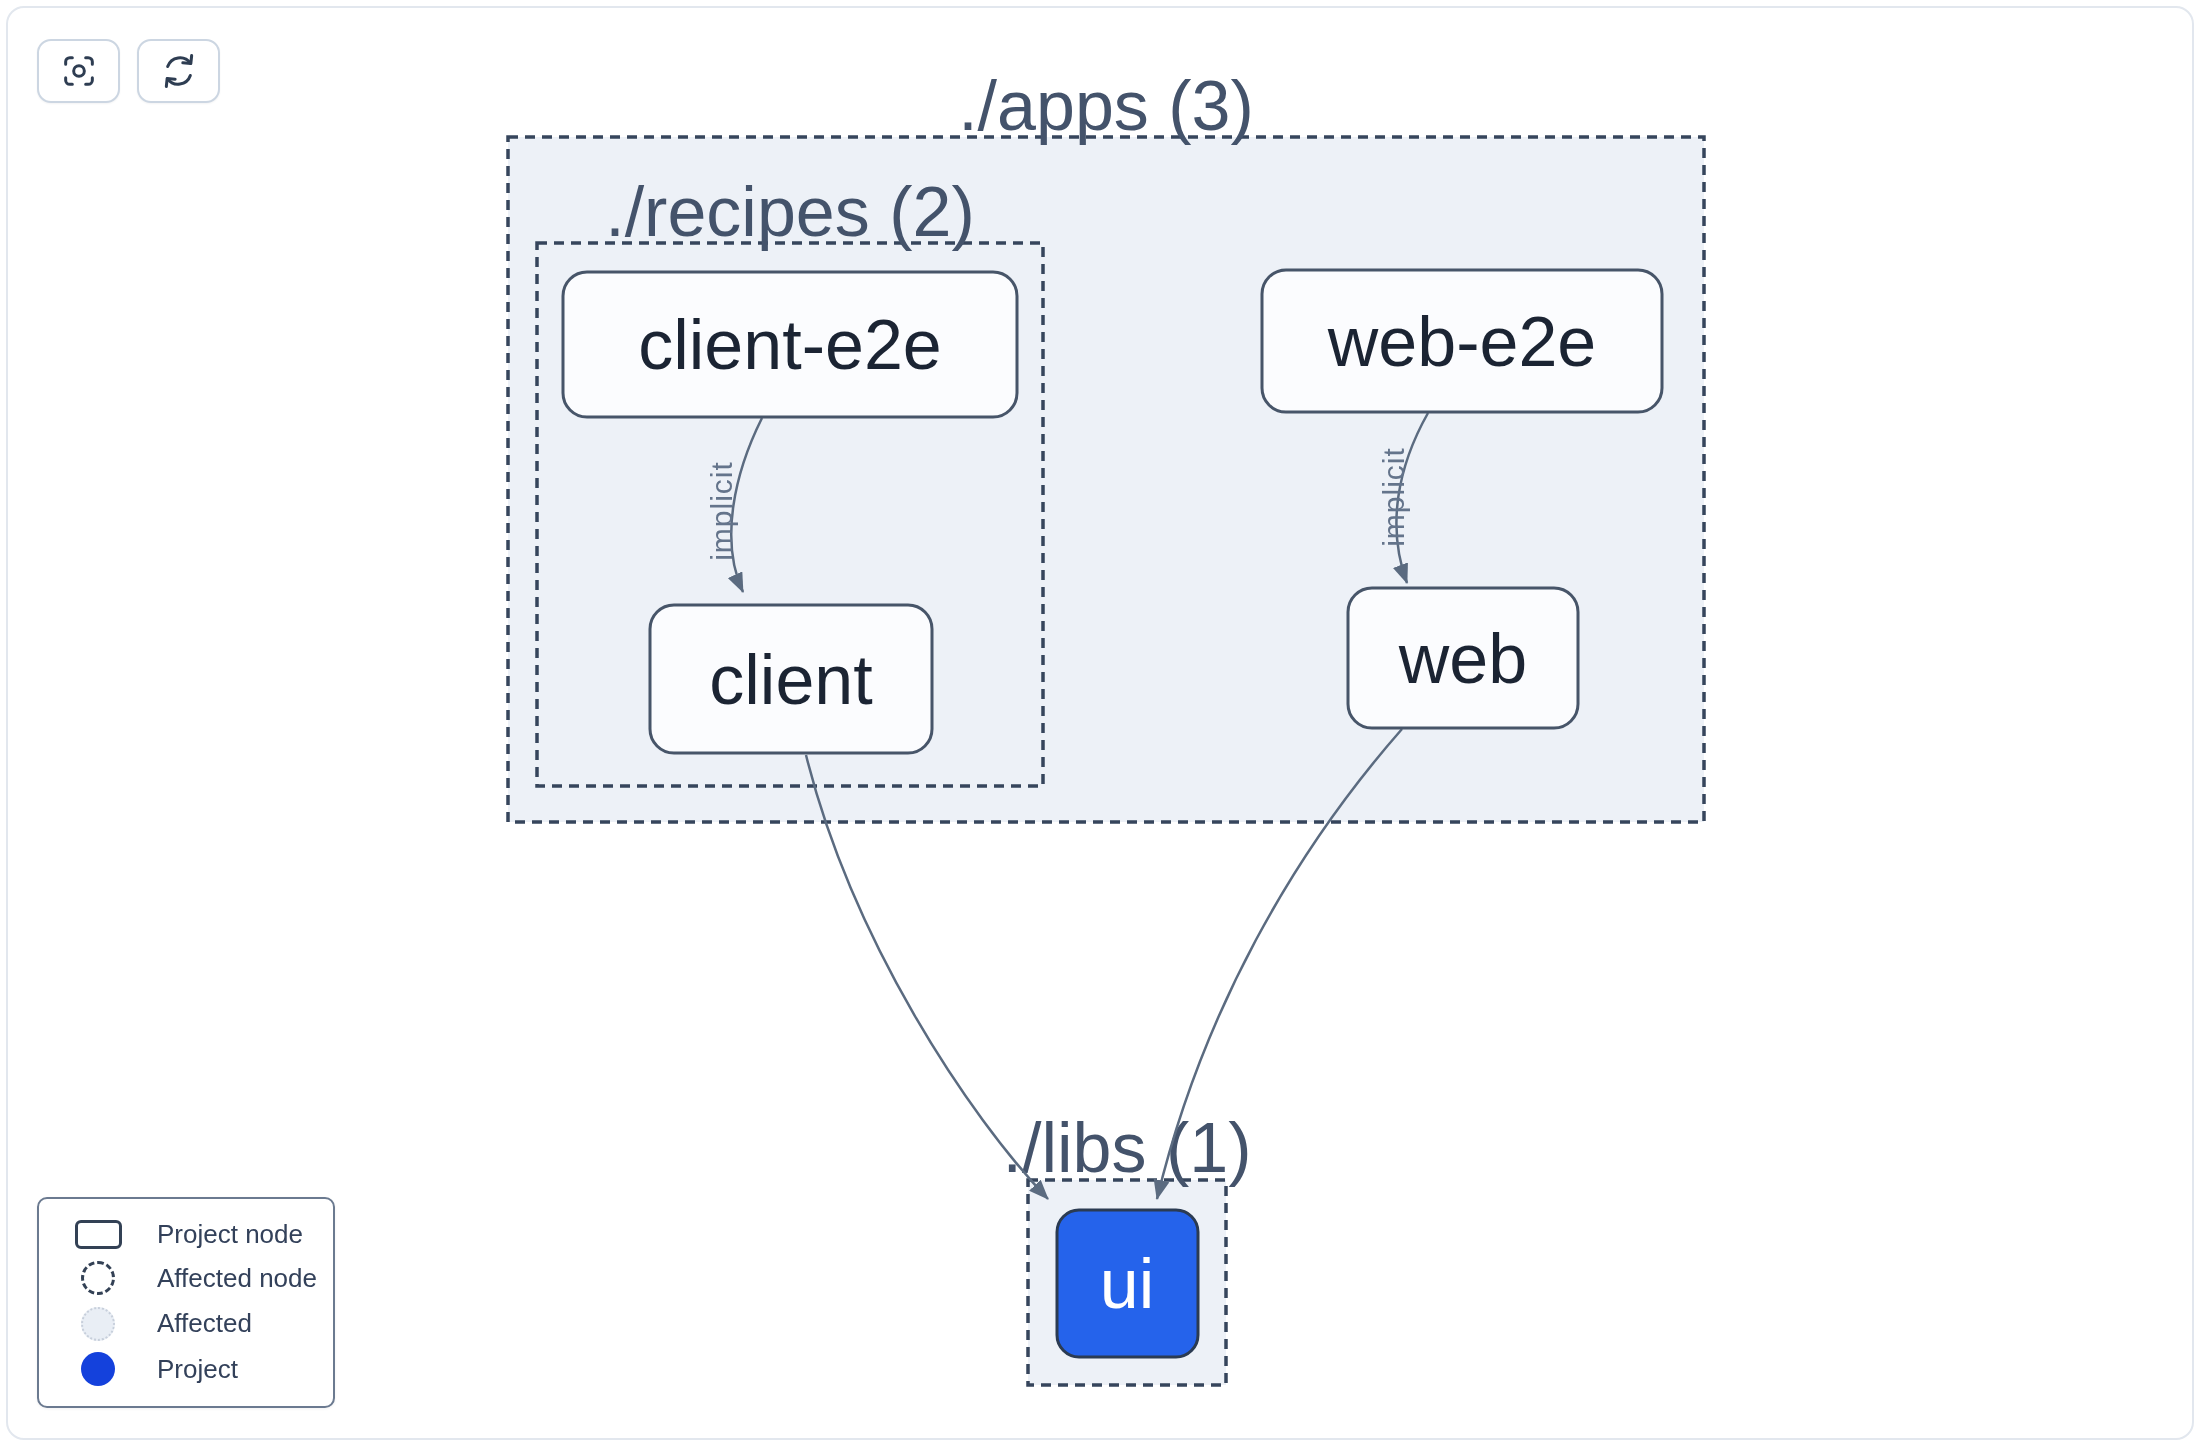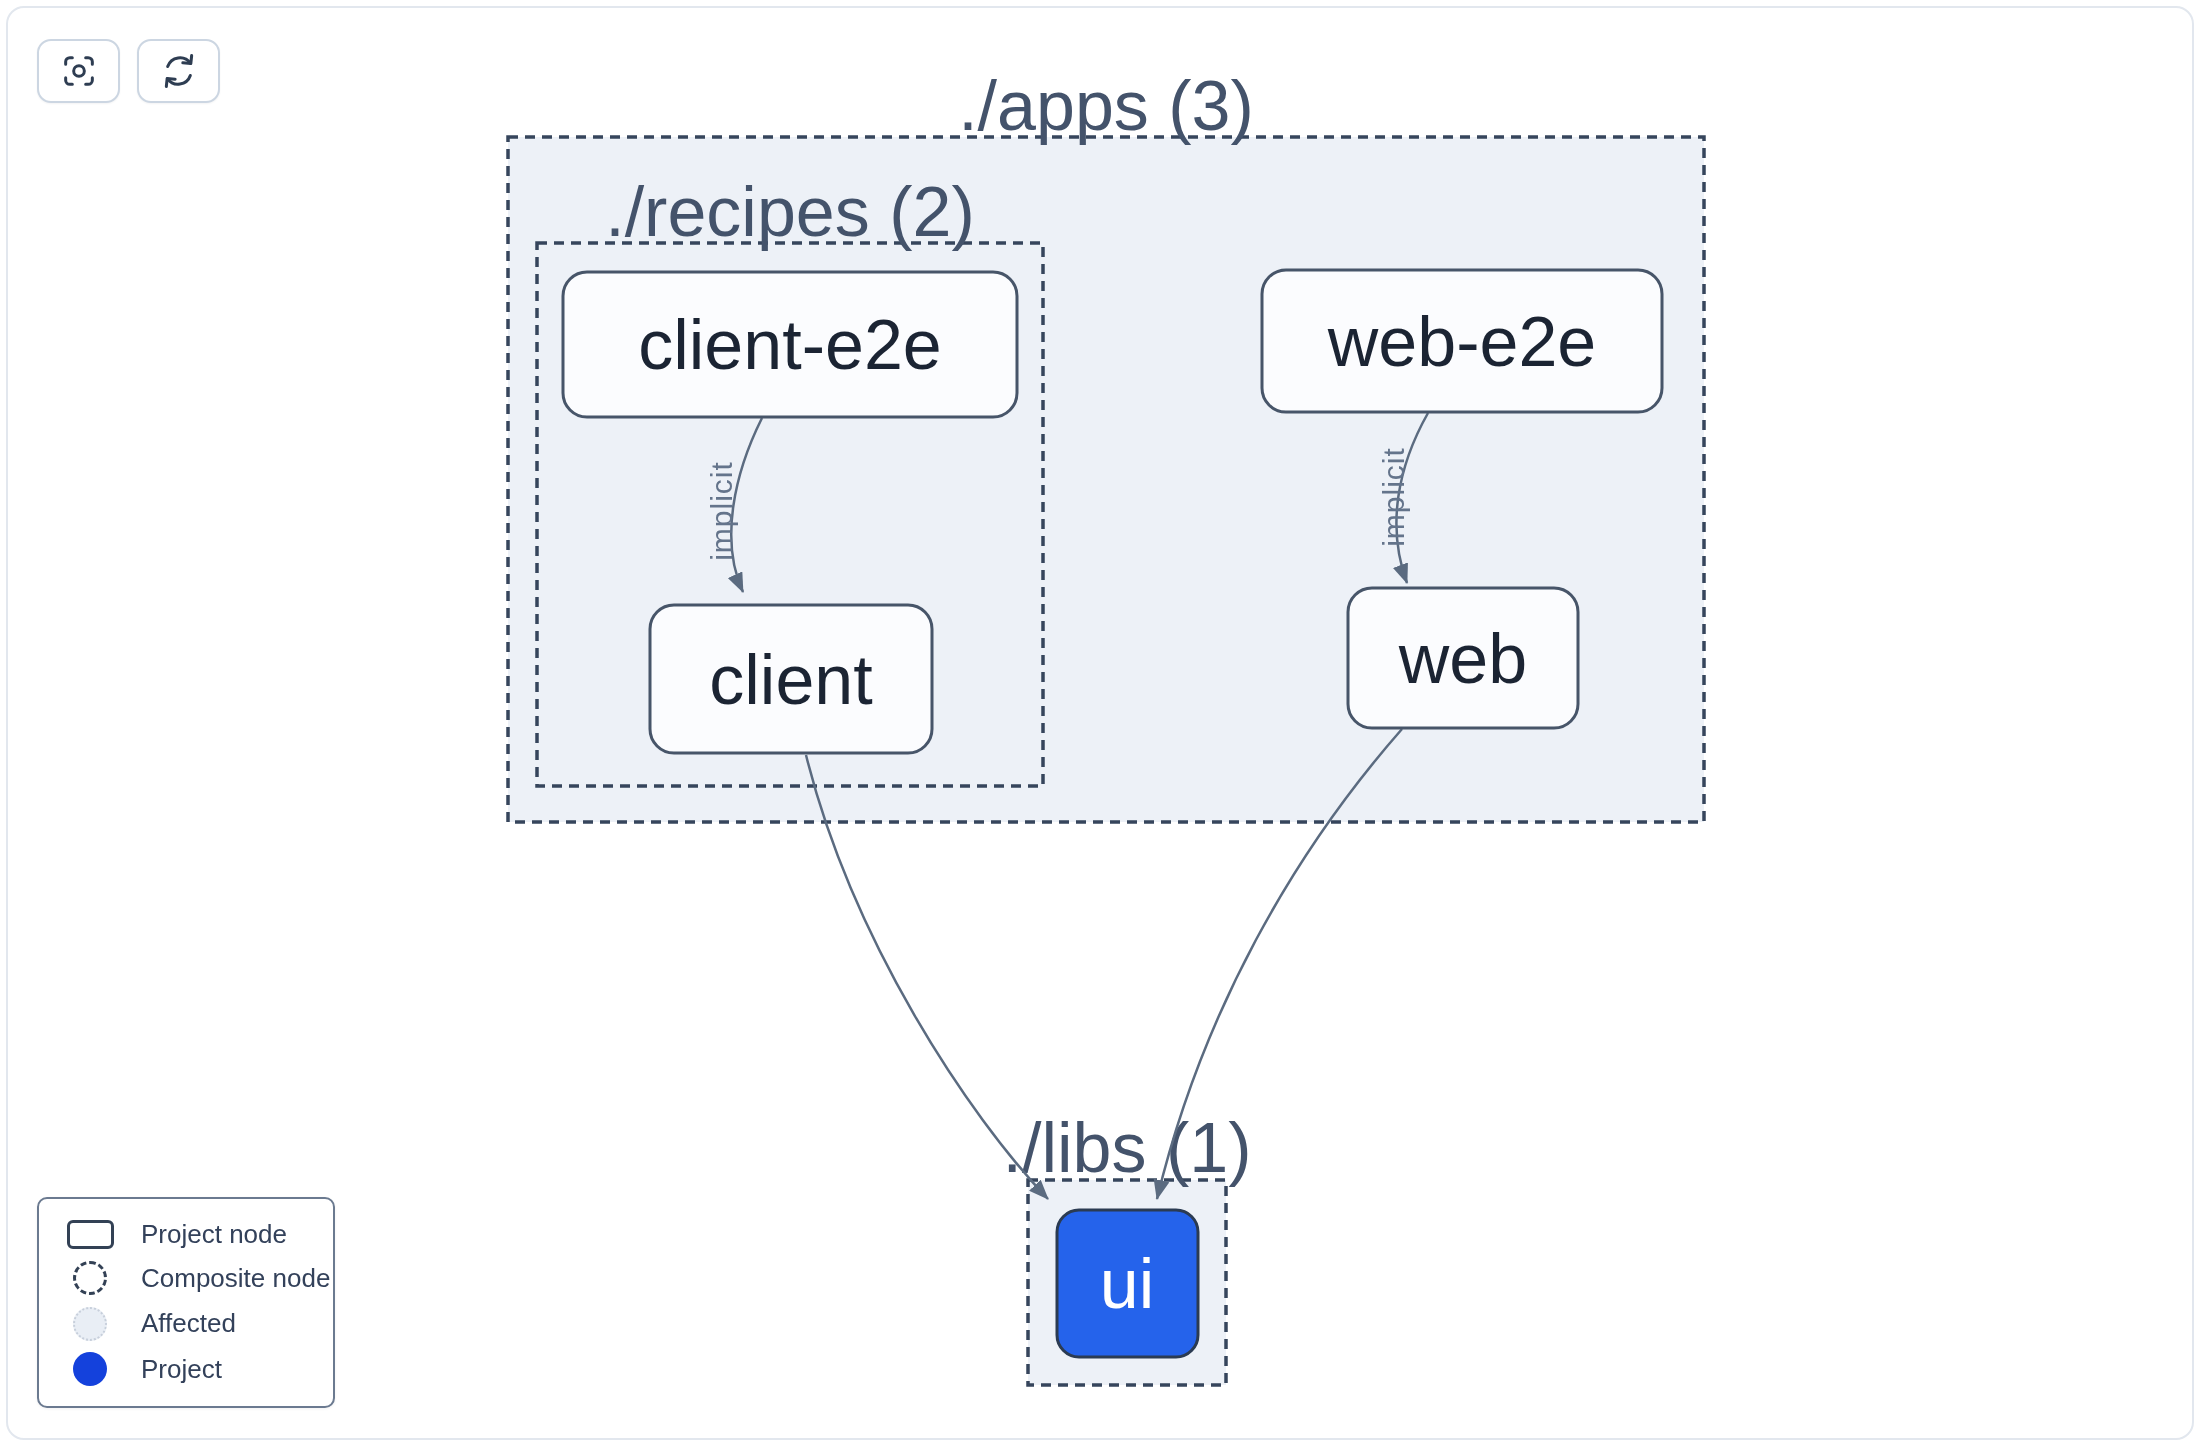--- a/index.html
+++ b/index.html
@@ -32,21 +32,21 @@
   .node-label.touched { fill:#ffffff; }
   .edge { fill:none; stroke:#5b6b80; stroke-width:2.5; }
   .edge-label { font-size:30px; fill:#64748b; text-anchor:middle; letter-spacing:1px; }
 
   .legend {
     position:absolute; left:37px; top:1197px; width:298px; height:211px;
     background:#ffffff; border:2px solid #6b7a90; border-radius:10px;
     display:flex; flex-direction:column; justify-content:space-evenly;
     padding:8px 0; box-shadow:0 1px 3px rgba(15,23,42,0.06);
   }
-  .legend-row { display:flex; align-items:center; padding-left:26px; gap:26px; }
+  .legend-row { display:flex; align-items:center; padding-left:26px; gap:34px;margin-left:8px; }
   .legend-icon-col { width:50px; display:flex; align-items:center; justify-content:center; }
   .legend-label { font-size:26px; color:#33415a; }
   .sw-project { width:47px; height:29px; background:#ffffff; border:3px solid #334155; border-radius:6px; }
   .sw-composite { width:34px; height:34px; border:3px dashed #334155; border-radius:50%; background:#ffffff; }
   .sw-affected { width:34px; height:34px; border:2px dotted #c7cfdb; border-radius:50%; background:#e9eef5; }
   .sw-touched { width:34px; height:34px; border-radius:50%; background:#1441dc; }
 </style>
 </head>
 <body>
 
@@ -123,21 +123,21 @@
     <div class="legend-row">
       <span class="legend-icon-col">
           <span class="sw-project"></span>
         </span>
       <span class="legend-label">Project node</span>
     </div>
     <div class="legend-row">
       <span class="legend-icon-col">
           <span class="sw-composite"></span>
         </span>
-      <span class="legend-label">Composite node</span>
+      <span class="legend-label">Affected node</span>
     </div>
     <div class="legend-row">
       <span class="legend-icon-col">
           <span class="sw-affected"></span>
         </span>
       <span class="legend-label">Affected</span>
     </div>
     <div class="legend-row">
       <span class="legend-icon-col">
           <span class="sw-touched"></span>

